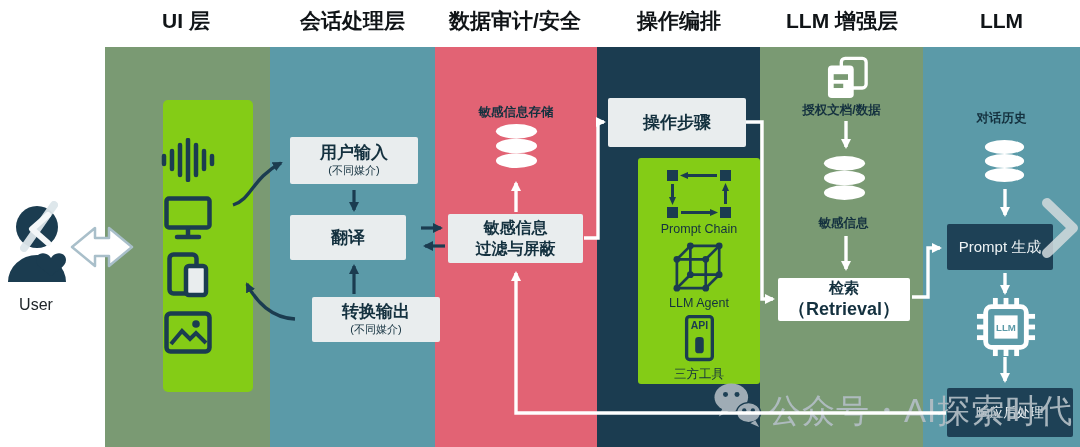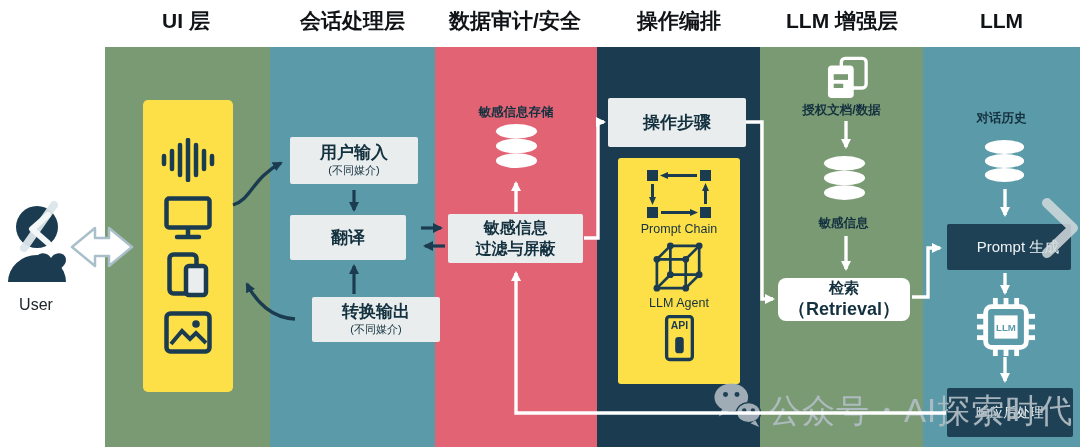--- a/index.html
+++ b/index.html
@@ -13,24 +13,24 @@
   .c-red   { background:#e26374; }
   .c-navy  { background:#1b3c50; }
   .box { position:absolute; background:#e9edee; display:flex; flex-direction:column;
          align-items:center; justify-content:center; text-align:center; color:#14313f;
          border-radius:2px; }
   .box .t { font-size:17px; font-weight:600; line-height:1.15; }
   .box .t2 { font-size:16px; font-weight:600; line-height:1.3; }
   .box .s { font-size:11px; margin-top:1px; }
   .darkbox { background:#1e4156; color:#eef3f5; }
   .darkbox .t { font-size:15px; font-weight:400; }
-  .whitebox { background:#ffffff;border-radius:8px; }
+  .whitebox { background:#ffffff; }
   .lbl { position:absolute; font-size:12.5px; font-weight:600; color:#14313f;
          text-align:center; white-space:nowrap; }
-  .panel { position:absolute; background:#fde047; border-radius:5px; }
+  .panel { position:absolute; background:#84cc16; border-radius:5px;margin-left:20px; }
   .icon { position:absolute; }
   .user-label { position:absolute; left:6px; top:296px; width:60px; text-align:center;
                 font-size:16px; color:#20262a; }
   .inner-lbl { position:absolute; width:100%; text-align:center; font-size:12.5px;
                color:#14313f; }
   .watermark-text { position:absolute; left:768px; top:389px; font-size:33px;
                     color:#b3bec5; opacity:0.92; letter-spacing:1px; white-space:nowrap;
                     font-weight:400; }
   .overlay { position:absolute; left:0; top:0; pointer-events:none; }
 </style>
@@ -154,20 +154,21 @@
         <circle cx="4" cy="48" r="3.5"></circle>
           <circle cx="34" cy="48" r="3.5"></circle>
       </g>
     </svg>
     <div class="inner-lbl" style="top:138px;">LLM Agent</div>
     <svg class="icon" style="left:41px;top:157px;" width="40" height="48" viewBox="0 0 42 50">
       <rect x="8" y="1.5" width="27" height="45" rx="3" fill="none" stroke="#1b3c50" stroke-width="3.5"></rect>
       <text x="21.5" y="15" font-size="11" font-weight="bold" fill="#1b3c50" text-anchor="middle">API</text>
       <rect x="17" y="23" width="9" height="17" rx="3.5" fill="#1b3c50"></rect>
     </svg>
+    <div class="inner-lbl" style="top:208px;">三方工具</div>
   </div>
 
   <svg class="icon" style="left:827px;top:56px;" width="42" height="44" viewBox="0 0 44 44">
     <rect x="15" y="1.5" width="26" height="31" rx="4" fill="none" stroke="#fff" stroke-width="3.5"></rect>
     <rect x="1" y="9" width="27" height="34" rx="4" fill="#fff"></rect>
     <rect x="7" y="18" width="15" height="6" fill="#7a9a73"></rect>
     <rect x="7" y="28" width="10" height="4.5" fill="#7a9a73"></rect>
   </svg>
   <div class="lbl" style="left:760px;top:102px;width:163px;">授权文档/数据</div>
   <svg class="icon" style="left:822px;top:155px;" width="45" height="46" viewBox="0 0 46 46">
@@ -180,21 +181,21 @@
     <span style="font-size:15px;font-weight:600;line-height:1.3;">检索</span>
     <span style="font-size:18px;font-weight:600;line-height:1.3;">（Retrieval）</span>
   </div>
 
   <div class="lbl" style="left:923px;top:110px;width:157px;">对话历史</div>
   <svg class="icon" style="left:983px;top:139px;" width="43" height="44" viewBox="0 0 46 46">
     <ellipse cx="23" cy="8" rx="21" ry="7.5" fill="#fff"></ellipse>
     <ellipse cx="23" cy="23" rx="21" ry="7.5" fill="#fff"></ellipse>
     <ellipse cx="23" cy="38" rx="21" ry="7.5" fill="#fff"></ellipse>
   </svg>
-  <div class="box darkbox" style="left:947px;top:224px;width:106px;height:46px;padding-left:18px;">
+  <div class="box darkbox" style="left:947px;top:224px;width:106px;height:46px;">
     <span class="t">Prompt 生成</span>
   </div>
   <svg class="icon" style="left:976px;top:297px;" width="60" height="60" viewBox="0 0 62 62">
     <g stroke="#fff" stroke-width="5">
       <line x1="20" y1="1" x2="20" y2="10"></line>
         <line x1="31" y1="1" x2="31" y2="10"></line>
         <line x1="42" y1="1" x2="42" y2="10"></line>
       <line x1="20" y1="52" x2="20" y2="61"></line>
         <line x1="31" y1="52" x2="31" y2="61"></line>
         <line x1="42" y1="52" x2="42" y2="61"></line>

